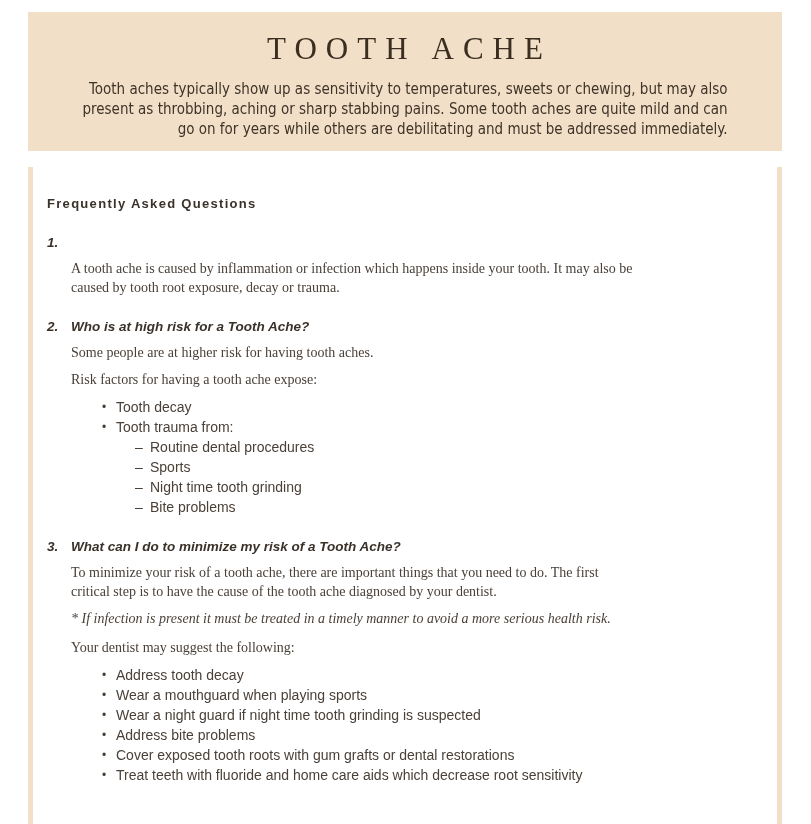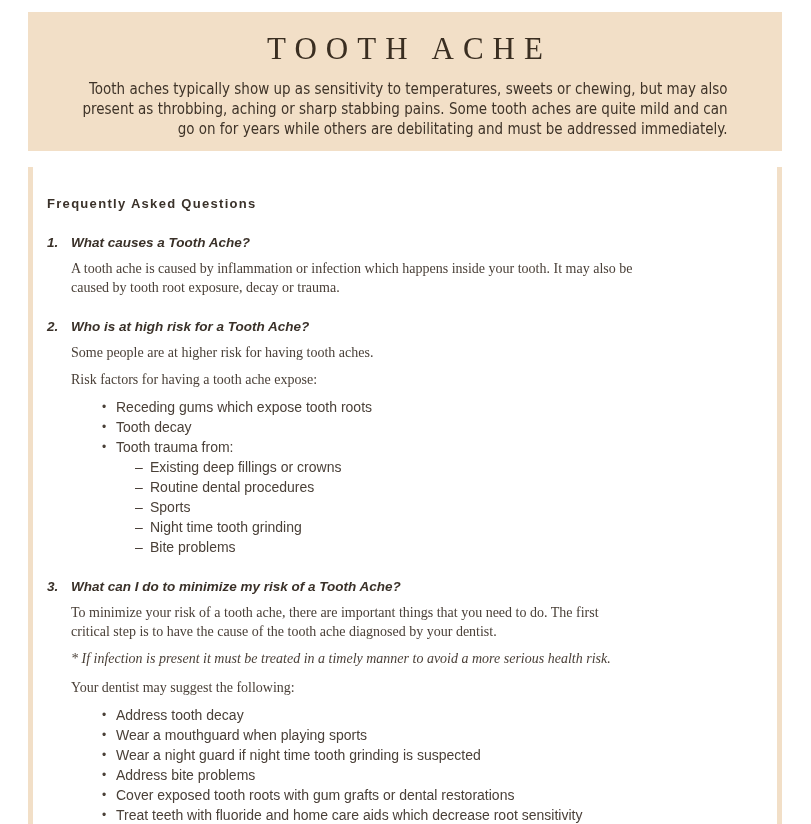--- a/index.html
+++ b/index.html
@@ -177,48 +177,41 @@
     <p class="doc-subtitle">Tooth aches typically show up as sensitivity to temperatures, sweets or chewing, but may also present as throbbing, aching or sharp stabbing pains. Some tooth aches are quite mild and can go on for years while others are debilitating and must be addressed immediately.</p>
   </div>
 
   <div class="content">
 
     <h2 class="faq-heading">Frequently Asked Questions</h2>
 
     <div class="qa-block">
       <div class="question-row">
         <span class="q-num">1.</span>
-        <span class="q-text">What causes a Tooth Ache?</span>
       </div>
       <div class="answer">
         <p class="para">A tooth ache is caused by inflammation or infection which happens inside your tooth. It may also be caused by tooth root exposure, decay or trauma.</p>
       </div>
     </div>
 
     <div class="qa-block">
       <div class="question-row">
         <span class="q-num">2.</span>
         <span class="q-text">Who is at high risk for a Tooth Ache?</span>
       </div>
       <div class="answer">
         <p class="para">Some people are at higher risk for having tooth aches.</p>
         <p class="para">Risk factors for having a tooth ache expose:</p>
         <ul class="bullets">
           <li>
-            <span class="li-text">Receding gums which expose tooth roots</span>
-          </li>
-          <li>
             <span class="li-text">Tooth decay</span>
           </li>
           <li>
             <span class="li-text">Tooth trauma from:</span>
             <ul class="subbullets">
-              <li>
-                <span class="li-text">Existing deep fillings or crowns</span>
-              </li>
               <li>
                 <span class="li-text">Routine dental procedures</span>
               </li>
               <li>
                 <span class="li-text">Sports</span>
               </li>
               <li>
                 <span class="li-text">Night time tooth grinding</span>
               </li>
               <li>

